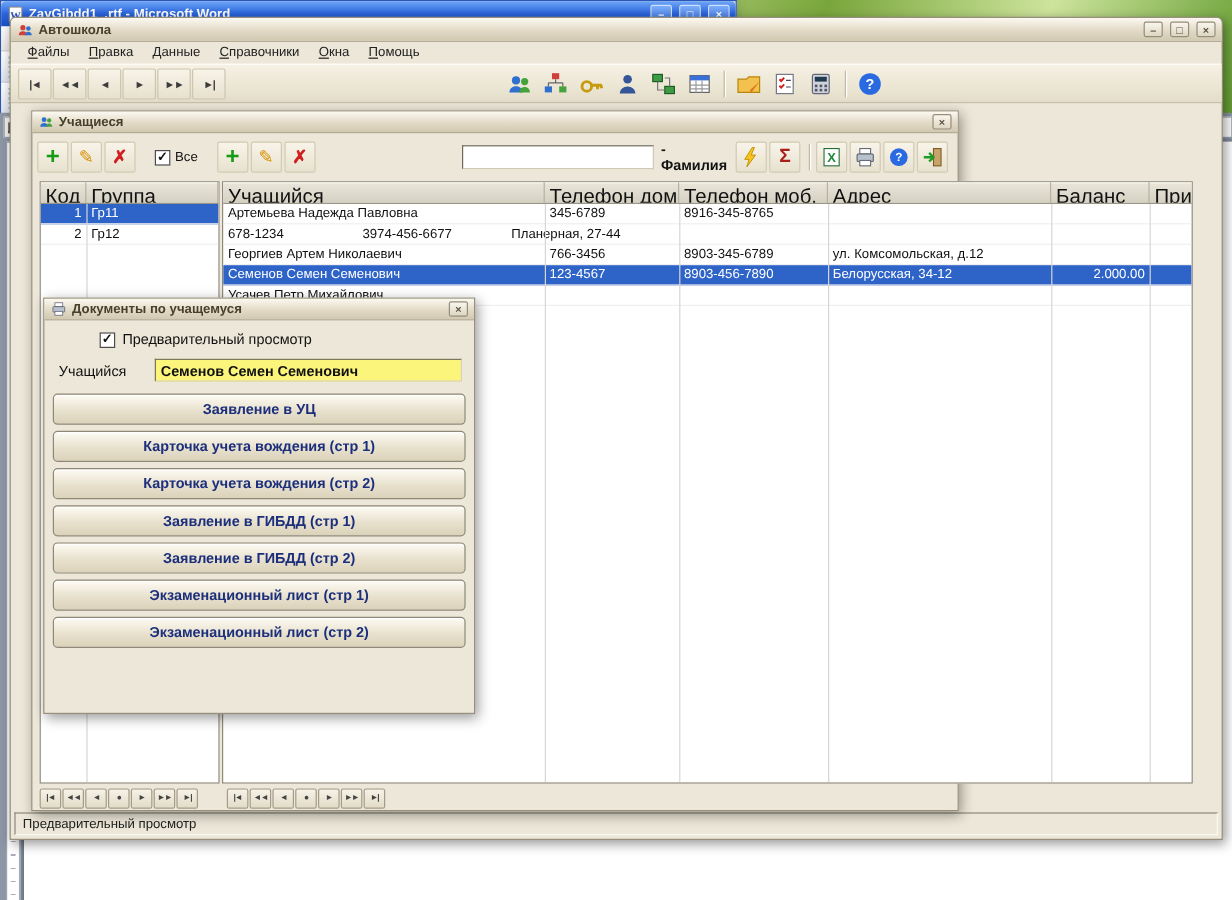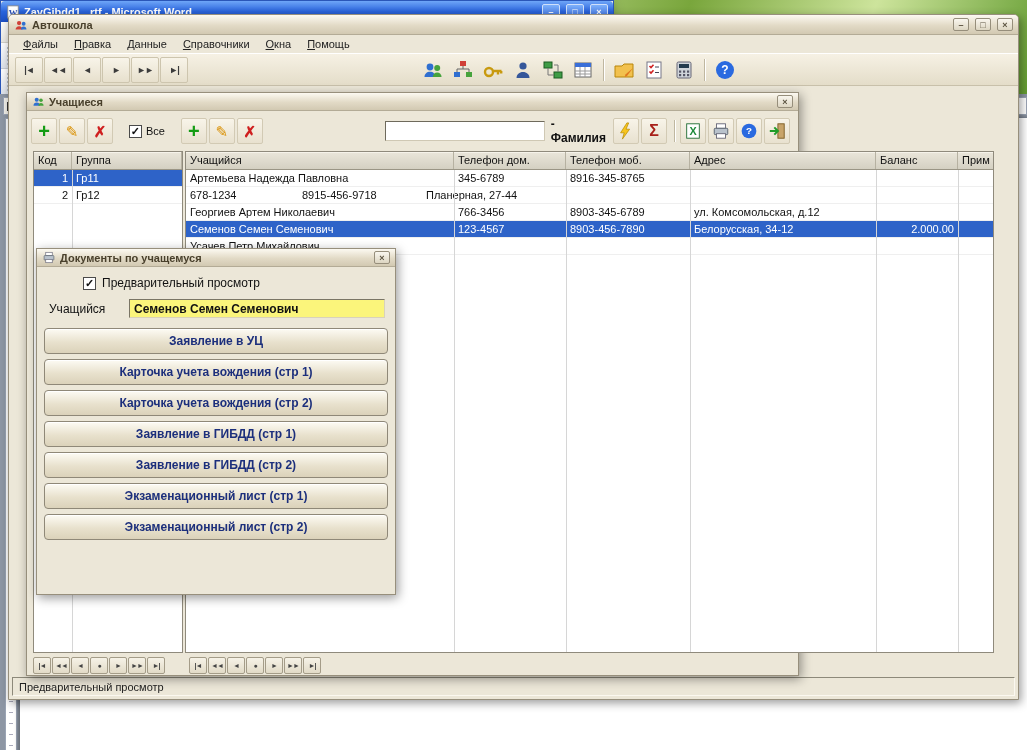--- a/index.html
+++ b/index.html
@@ -46,21 +46,21 @@
 .g-sigma{color:#a8201a;font-size:16px;font-weight:bold;line-height:1}
 .chk{width:13px;height:13px;background:#fff;border:1px solid #4a4a4a;display:inline-flex;align-items:center;justify-content:center;
  font-size:11px;font-weight:bold;color:#111;line-height:1}
 .chk-label{font-size:11px;color:#111;margin-left:4px}
 .searchbox{width:160px;height:20px;border:1px solid #6e6a5c;border-bottom-color:#cfc8b4;border-right-color:#cfc8b4;
  background:#fff;font-size:12px;padding:0 3px}
 .surname-label{font-size:12px;font-weight:bold;color:#111;margin-left:6px}
 
 
 .grid{position:absolute;background:#fff;border:1px solid #8f8a7c}
-.ghead{display:flex;height:18px;background:linear-gradient(#eae6da,#d4d0c2);border-bottom:1px solid #9a9585;font-size:11px;color:#111}
+.ghead{display:flex;height:18px;background:linear-gradient(#eae6da,#d4d0c2);border-bottom:1px solid #9a9585;font-size:17px;color:#111}
 .gh{padding:2px 4px;border-right:1px solid #b6b1a1;box-shadow:inset 0 1px 0 #f6f3ea;overflow:hidden;white-space:nowrap}
 .gbody{position:absolute;top:18px;left:0;right:0;bottom:0;overflow:hidden}
 .vline{position:absolute;top:0;bottom:0;width:1px;background:#d6d6d6}
 .grow{display:flex;height:17px;border-bottom:1px solid #efefef;font-size:11px;color:#111}
 .gc{padding:1px 4px;overflow:hidden;white-space:nowrap;line-height:14px}
 .num{text-align:right}
 .grow.selected{background:#2e63c8;color:#fff}
 .dbnav{position:absolute;display:flex}
 .dbnav-btn{width:18px;height:17px;display:flex;align-items:center;justify-content:center;
  background:linear-gradient(#f6f2e7,#e2dbc7);border:1px solid #a49c88;border-radius:2px;
@@ -372,21 +372,21 @@
     <div class="grow">
           <span class="gc" style="width:268px">Артемьева Надежда Павловна</span>
           <span class="gc" style="width:112px">345-6789</span>
           <span class="gc" style="width:124px">8916-345-8765</span>
           <span class="gc" style="width:186px"></span>
           <span class="gc num" style="width:82px"></span>
           <span class="gc" style="flex:1"></span>
         </div>
         <div class="grow">
           <span class="gc" style="width:112px">678-1234</span>
-          <span class="gc" style="width:124px">8915-456-9718</span>
+          <span class="gc" style="width:124px">3974-456-6677</span>
           <span class="gc" style="width:186px">Планерная, 27-44</span>
           <span class="gc num" style="width:82px"></span>
           <span class="gc" style="flex:1"></span>
         </div>
         <div class="grow">
           <span class="gc" style="width:268px">Георгиев Артем Николаевич</span>
           <span class="gc" style="width:112px">766-3456</span>
           <span class="gc" style="width:124px">8903-345-6789</span>
           <span class="gc" style="width:186px">ул. Комсомольская, д.12</span>
           <span class="gc num" style="width:82px"></span>

